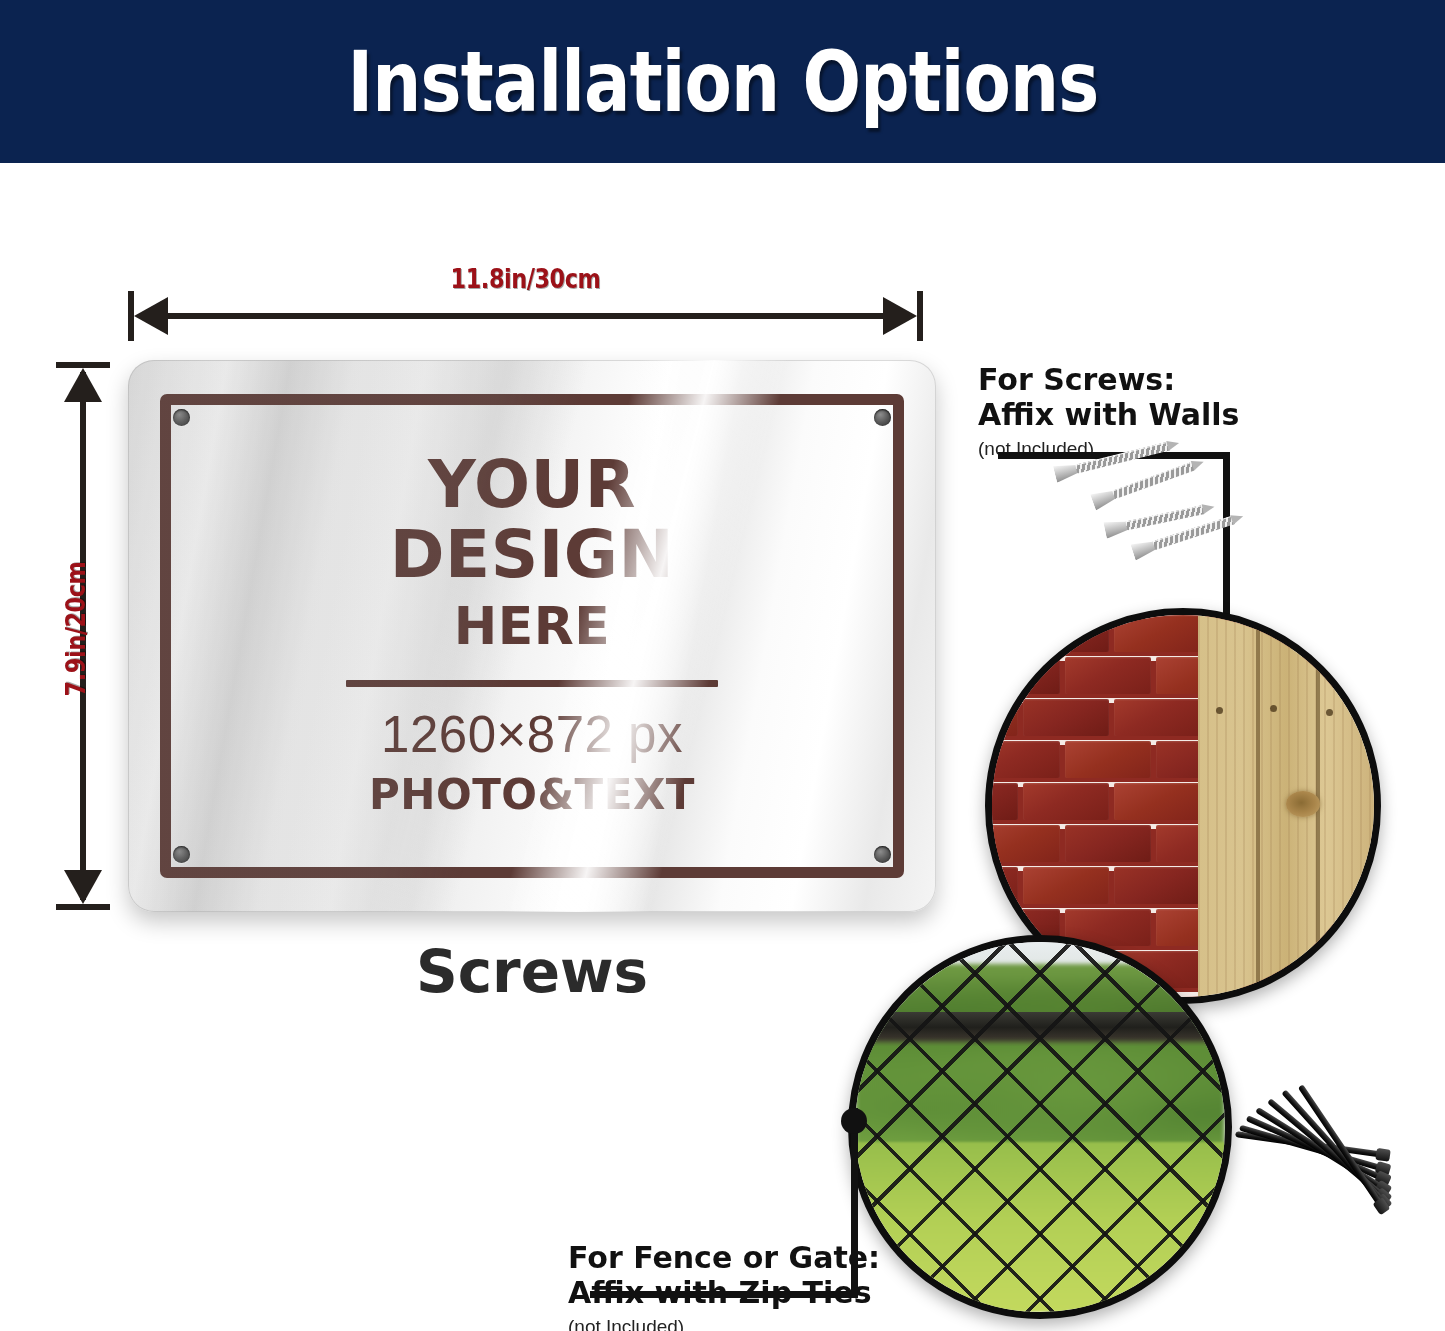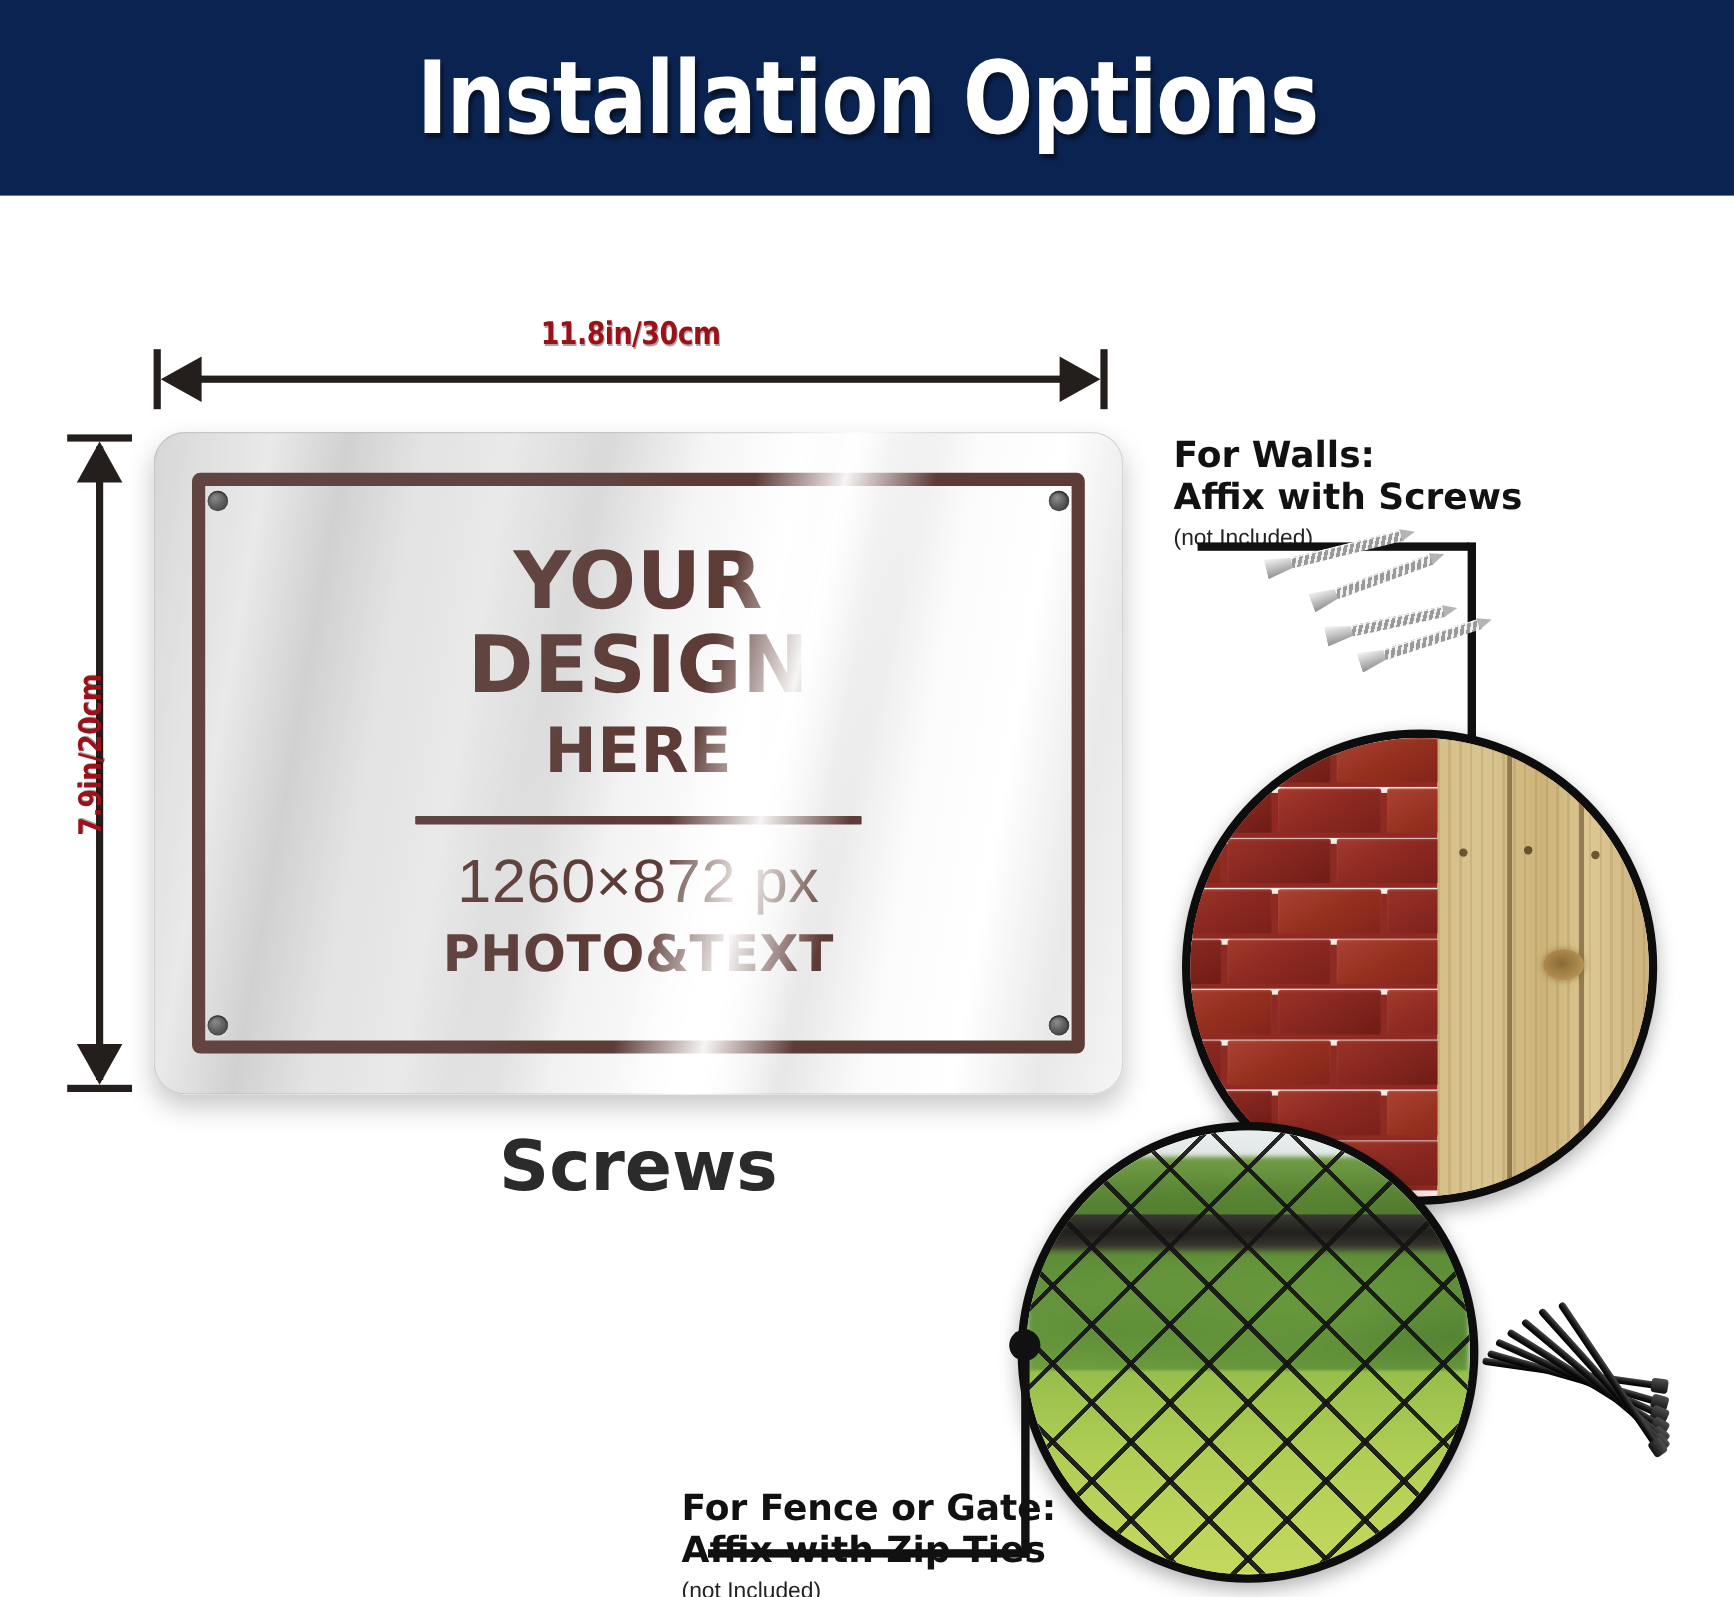--- a/index.html
+++ b/index.html
@@ -321,22 +321,22 @@
     <div class="sign-dims">1260×872 px</div>
     <div class="sign-kind">PHOTO&amp;TEXT</div>
   </div>
 
   <div id="sign-sheen"></div>
 </div>
 
 <div id="front-label">Screws</div>
 
 <div id="walls-callout">
-  <div class="callout-title">For Walls:</div>
-  <div class="callout-title">Affix with Screws</div>
+  <div class="callout-title">For Screws:</div>
+  <div class="callout-title">Affix with Walls</div>
   <div class="callout-note">(not Included)</div>
 </div>
 
 <div class="leader" id="walls-leader">
   <div class="h"></div>
   <div class="v"></div>
   <div class="dot"></div>
 </div>
 
 <div id="screws-group">

